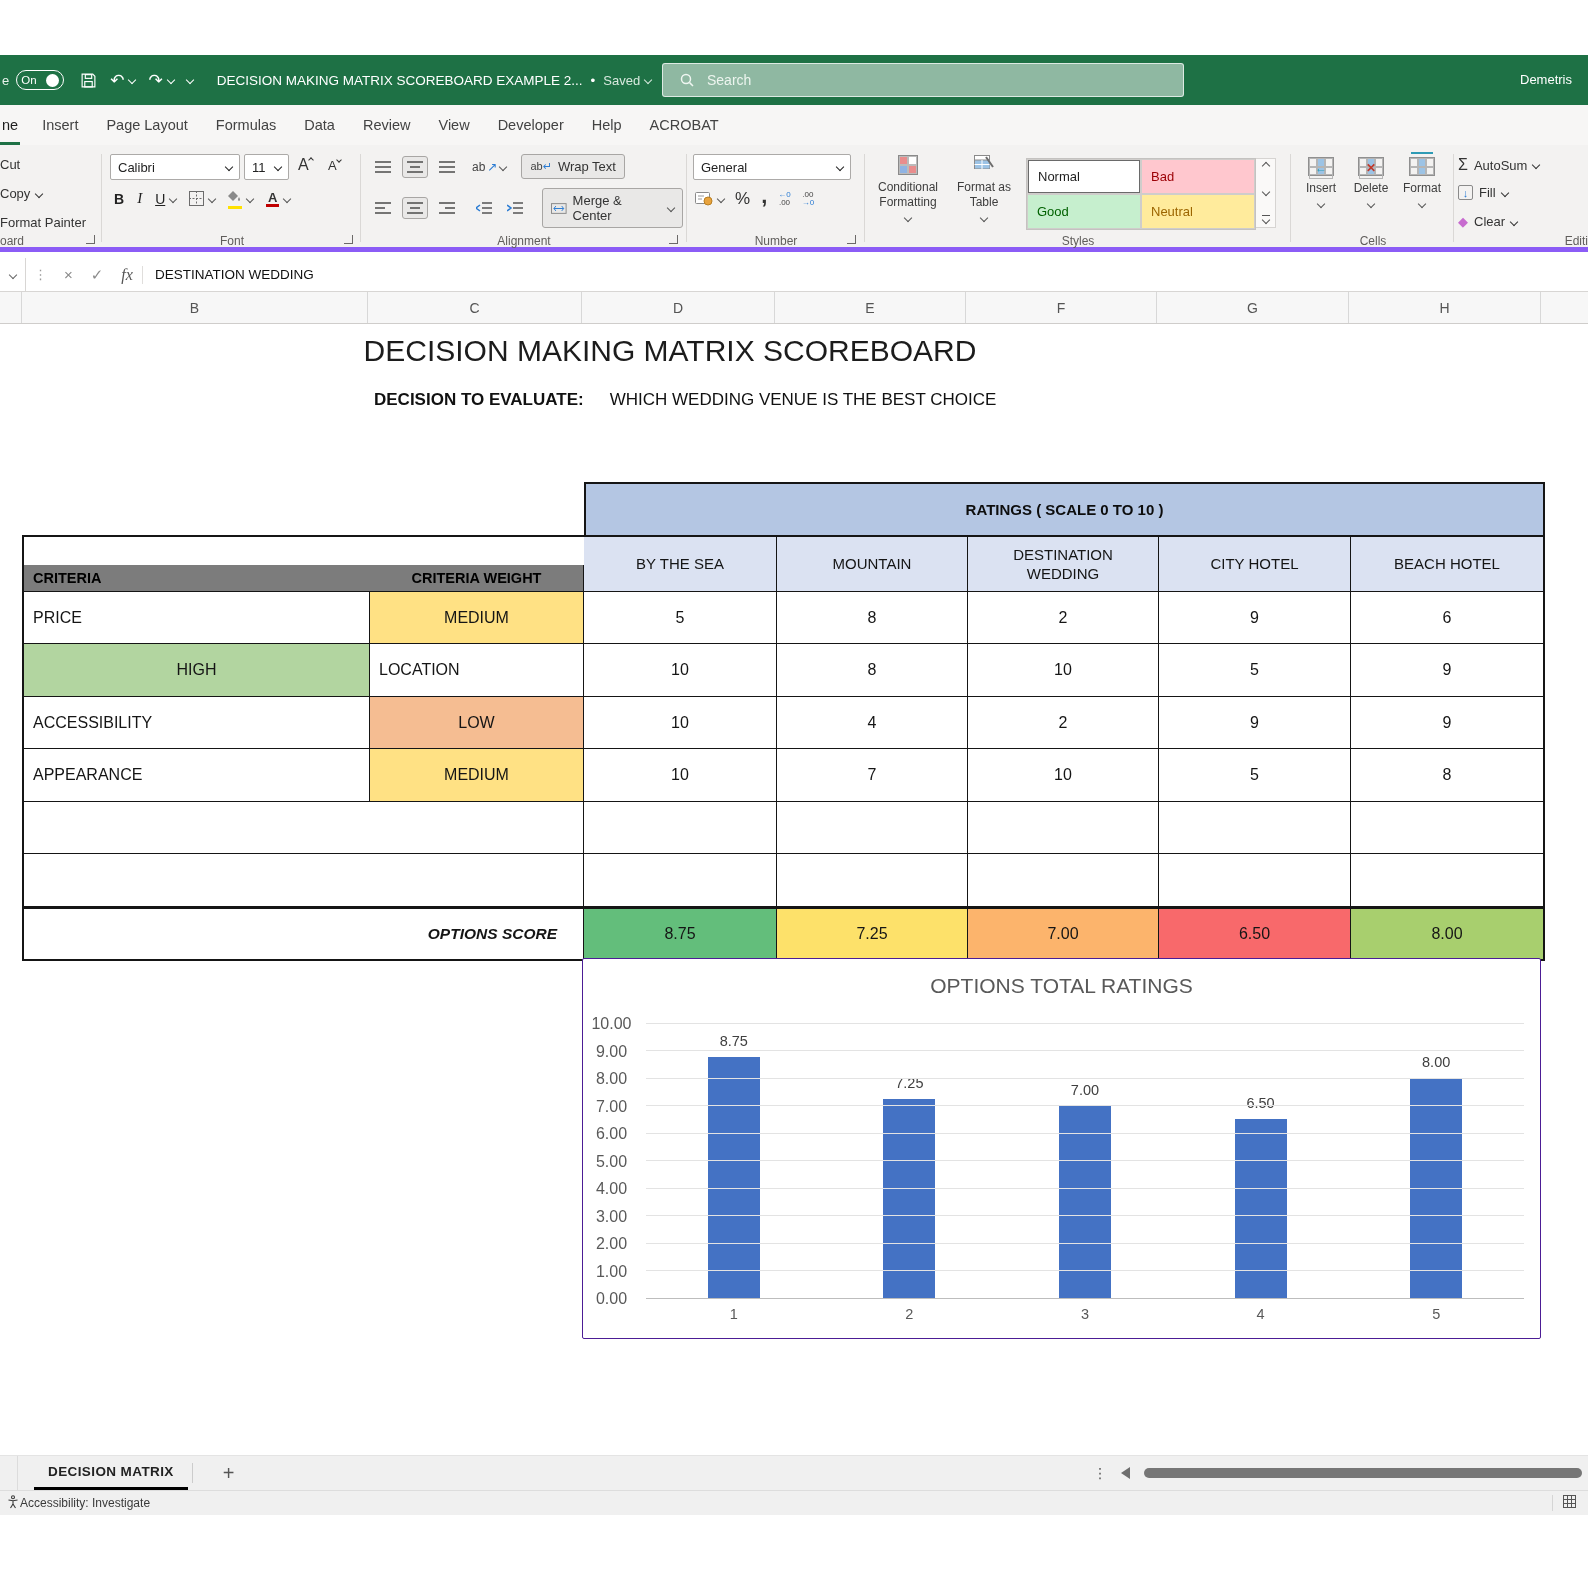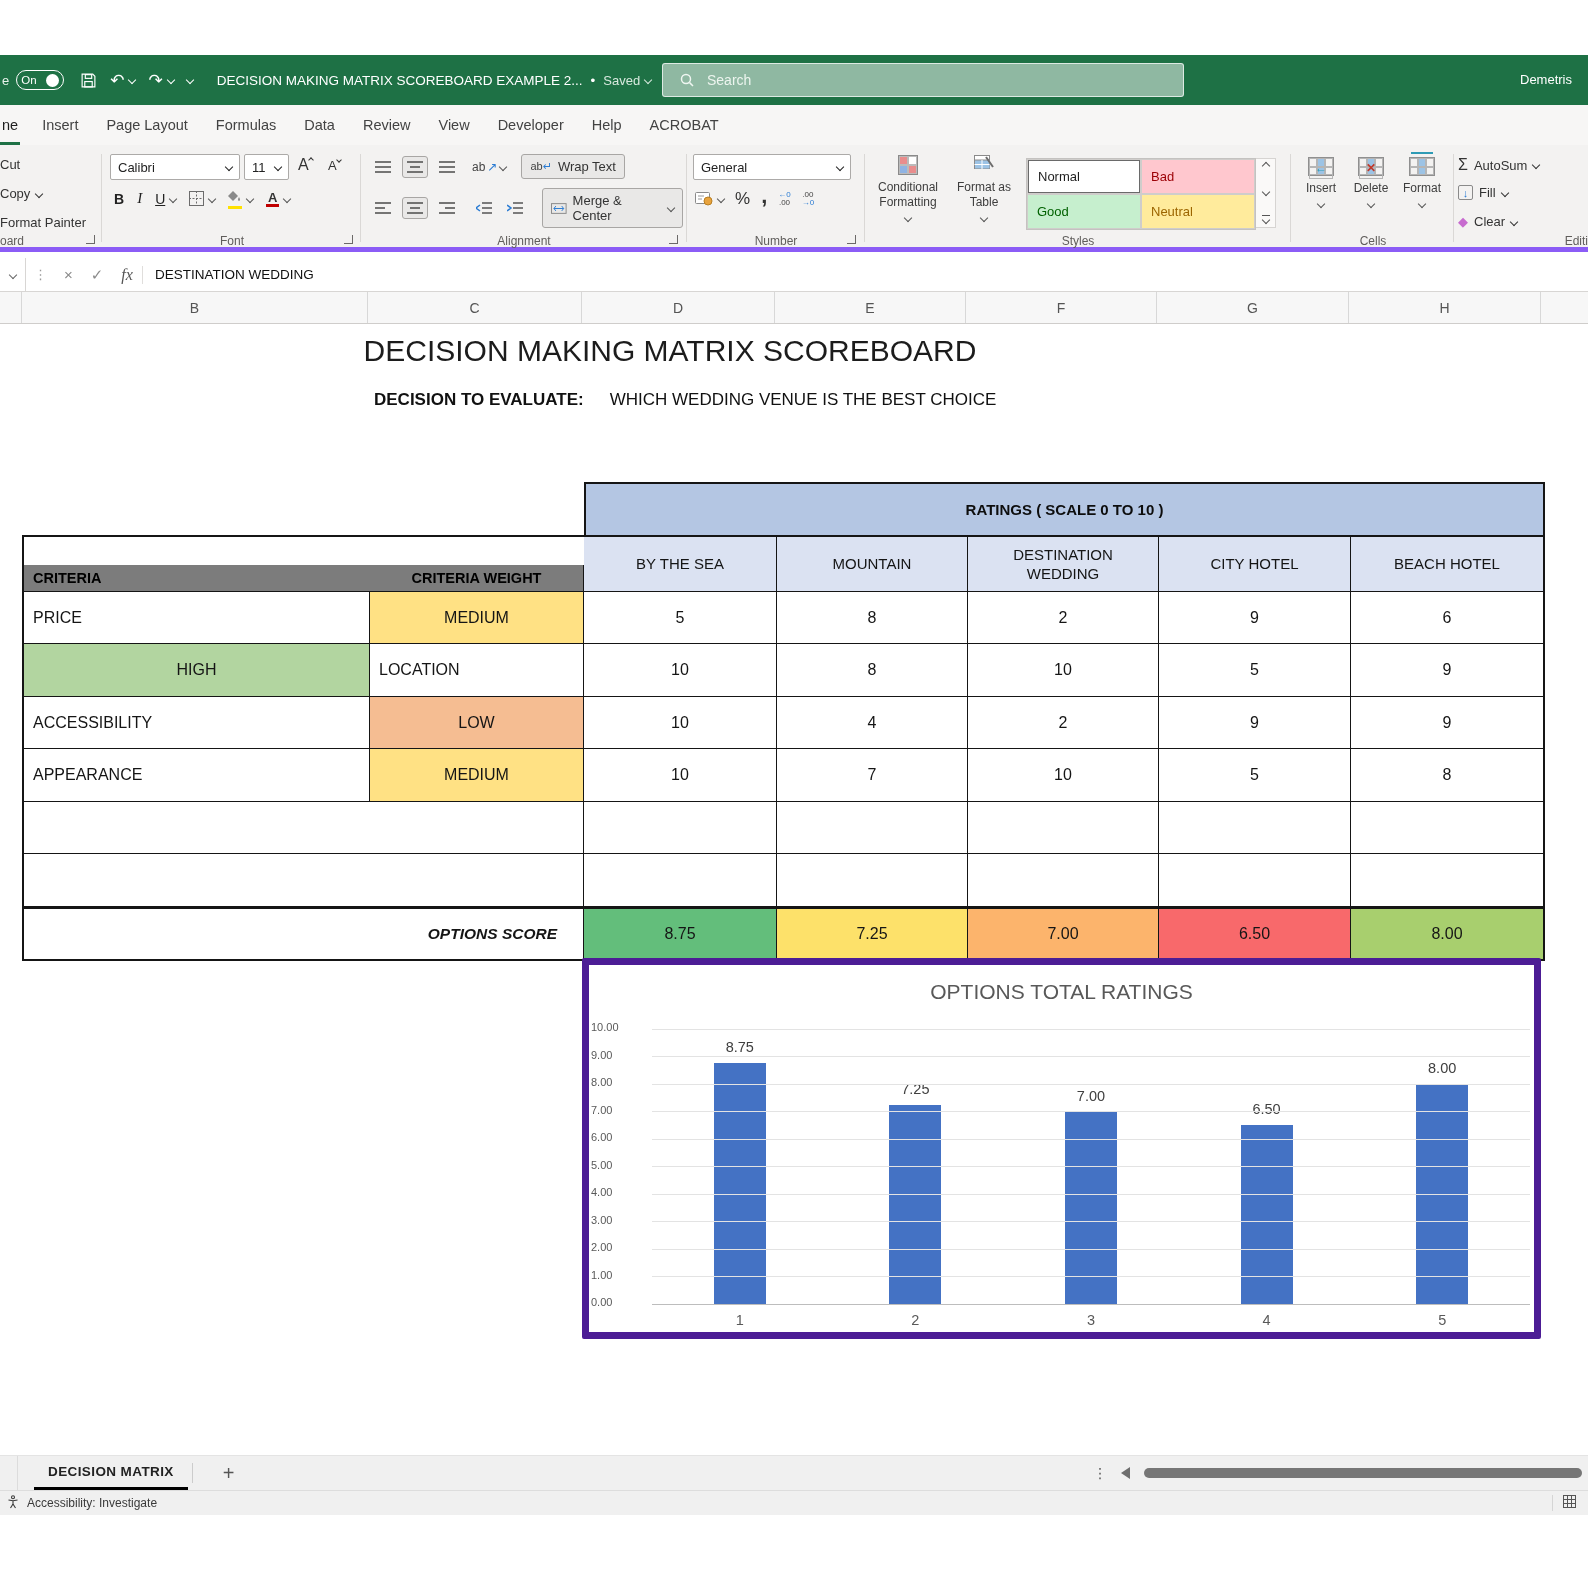--- a/index.html
+++ b/index.html
@@ -85,47 +85,47 @@
   .lastrow { border-bottom:none; }
   .hdr-gray { background:#7c7c7c; color:#000000; font-weight:bold; font-size:14.5px;margin-top:28px; }
   .no-rborder { border-right:none; }
   .cell-left { justify-content:flex-start; padding-left:9px; }
   .hdr-blue { background:#dbe2f2; font-size:15px; text-align:center; line-height:1.3; padding:0 18px; }
   .span2 { grid-column:span 2;font-style:italic; }
   .score-top { border-top:2px solid #151515; }
   .score-label { justify-content:flex-end; padding-right:26px; font-weight:bold; font-size:15.5px; }
 
   
-  .chart { position:absolute; left:582px; top:634px; width:959px; height:381px; background:#fff; border:7px solid #4c1d95; border-radius:2px; }
+  .chart { position:absolute; left:582px; top:634px; width:959px; height:381px; background:#fff; border:1px solid #4c1d95; border-radius:2px; }
   .chart-title { position:absolute; top:15px; left:0; width:100%; text-align:center; font-size:21px; color:#595959; }
   .chart-plot { position:absolute; left:63px; top:64px; width:878px; height:275px; }
   .chart-gridline { position:absolute; left:0; width:100%; height:1px; background:#e3e3e3; }
   .chart-baseline { background:#bdbdbd; }
   .chart-yaxis { position:absolute; left:2px; top:64px; width:53px; height:275px; }
-  .chart-ytick { position:absolute; right:0; width:53px; text-align:left; font-size:11px; color:#595959; }
+  .chart-ytick { position:absolute; right:0; width:53px; text-align:center; font-size:16px; color:#595959; }
   .bars-row { position:absolute; left:0; top:0; width:100%; height:100%; display:flex; }
   .bar-slot { flex:1; position:relative; }
   .chart-bar { position:absolute; bottom:0; left:50%; transform:translateX(-50%); width:52px; }
   .bar-label { position:absolute; left:0; width:100%; text-align:center; font-size:14.5px; color:#404040; }
   .chart-xlabels { position:absolute; left:63px; top:347px; width:878px; display:flex; }
   .chart-xtick { flex:1; text-align:center; font-size:14.5px; color:#595959; }
 
   
   .tabbar { position:absolute; top:1455px; left:0; width:1588px; height:35px; background:#f0f0f0; border-top:1px solid #e4e4e4; display:flex; align-items:center; }
   .tab-stub { width:18px; height:100%; border-right:1px solid #dcdcdc; }
   .sheet-tab { margin-left:16px; height:100%; display:flex; align-items:center; padding:0 14px; font-size:13.5px; font-weight:bold; letter-spacing:0.4px; color:#222; border-bottom:3px solid #000000; }
   .tab-div { width:1px; height:60%; background:#cccccc; margin-left:4px; }
   .add-sheet { margin-left:30px; font-size:20px; color:#555; line-height:1; }
   .tab-right { margin-left:auto; display:flex; align-items:center; gap:14px; padding-right:6px; }
   .h-dots { color:#555; font-size:14px; }
   .scroll-left { width:0; height:0; border-top:6px solid transparent; border-bottom:6px solid transparent; border-right:9px solid #6e6e6e; }
   .scroll-thumb { width:438px; height:10px; border-radius:5px; background:#767676; }
 
   
-  .statusbar { position:absolute; top:1490px; left:0; width:1588px; height:25px; background:#f0f0f0; border-top:1px solid #dddddd; display:flex; align-items:center; font-size:12px; color:#3a3a3a; padding-left:6px; gap:7px; }
+  .statusbar { position:absolute; top:1490px; left:0; width:1588px; height:25px; background:#f0f0f0; border-top:1px solid #dddddd; display:flex; align-items:center; font-size:12px; color:#3a3a3a; padding-left:6px; }
   .sb-right { margin-left:auto; display:flex; align-items:center; gap:10px; padding-right:12px; }
   .sb-div { width:1px; height:16px; background:#d5d5d5; }
 </style>
 </head>
 <body>
 
 <div class="titlebar">
   <div class="autosave">
     <span class="autosave-cut">e</span>
     <span class="toggle">

